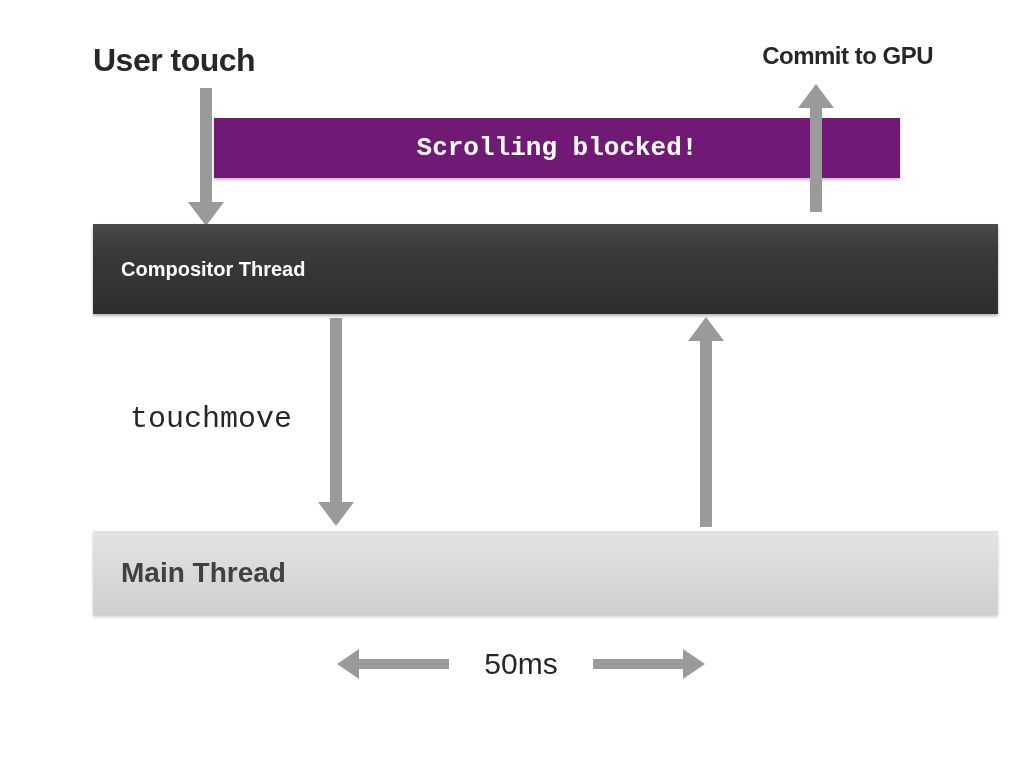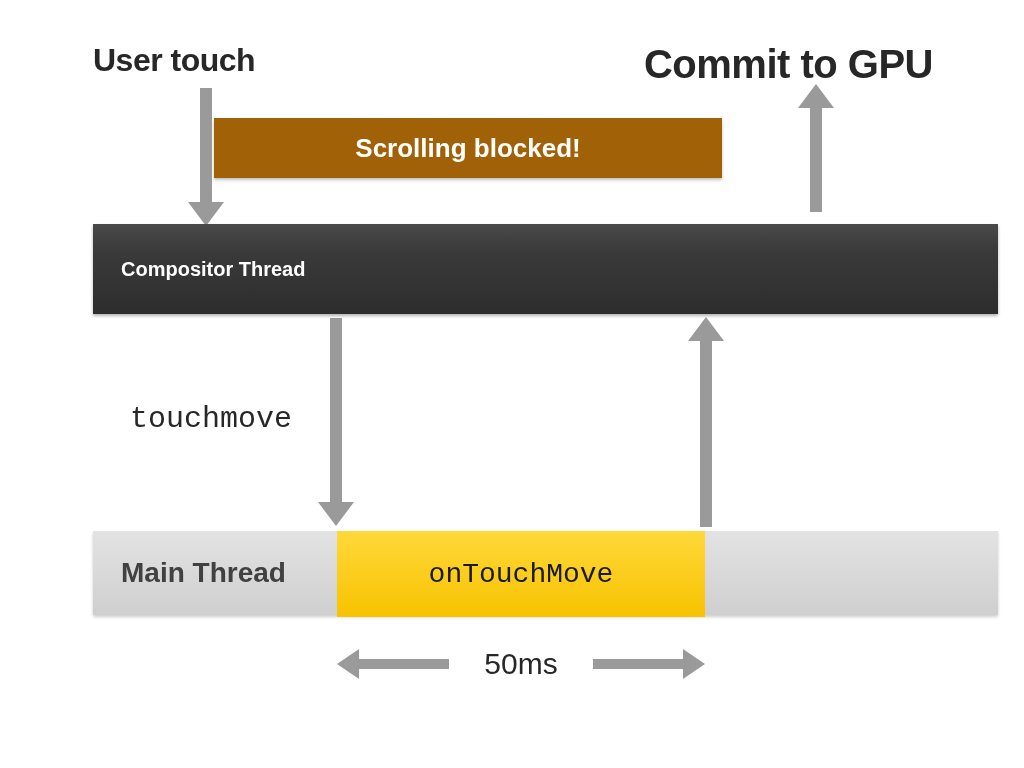--- a/index.html
+++ b/index.html
@@ -20,37 +20,38 @@
   }
 
   
   .label {
     position: absolute;
     font-weight: 700;
     color: #272727;
     letter-spacing: -0.5px;
   }
   .user-touch   { left: 93px;  top: 42px; font-size: 32px; }
-  .commit-gpu   { right: 91px; top: 42px; font-size: 40px; text-align: center; }
+  .commit-gpu   { right: 91px; top: 42px; font-size: 24px; text-align: center; }
 
   
   .blocked-bar {
     position: absolute;
     left: 214px;
     top: 118px;
-    width: 508px;
+    width: 686px;
     height: 60px;
-    background: #a16207;
+    background: #701a75;
     color: #ffffff;
     font-weight: 700;
     font-size: 26px;
     display: flex;
     align-items: center;
     justify-content: center;
     box-shadow: 0 2px 3px rgba(0,0,0,0.25);
+    font-family: Liberation Mono, monospace;
   }
 
   
   .compositor-bar {
     position: absolute;
     left: 93px;
     right: 26px;
     top: 224px;
     height: 90px;
     background: linear-gradient(to bottom, #4a4a4a 0%, #3a3a3a 30%, #2d2d2d 100%);
@@ -212,21 +213,20 @@
 
   <div class="arrow v a-touchmove">
     <div class="head down"></div>
   </div>
   <div class="arrow v a-result">
     <div class="head up"></div>
   </div>
 
   <div class="main-row">
     <div class="main-label">Main Thread</div>
-    <div class="ontouchmove-seg">onTouchMove</div>
   </div>
 
   <div class="span-indicator">
     <div class="head-left"></div>
     <div class="bar-left"></div>
     <div class="txt">50ms</div>
     <div class="bar-right"></div>
     <div class="head-right"></div>
   </div>
 

